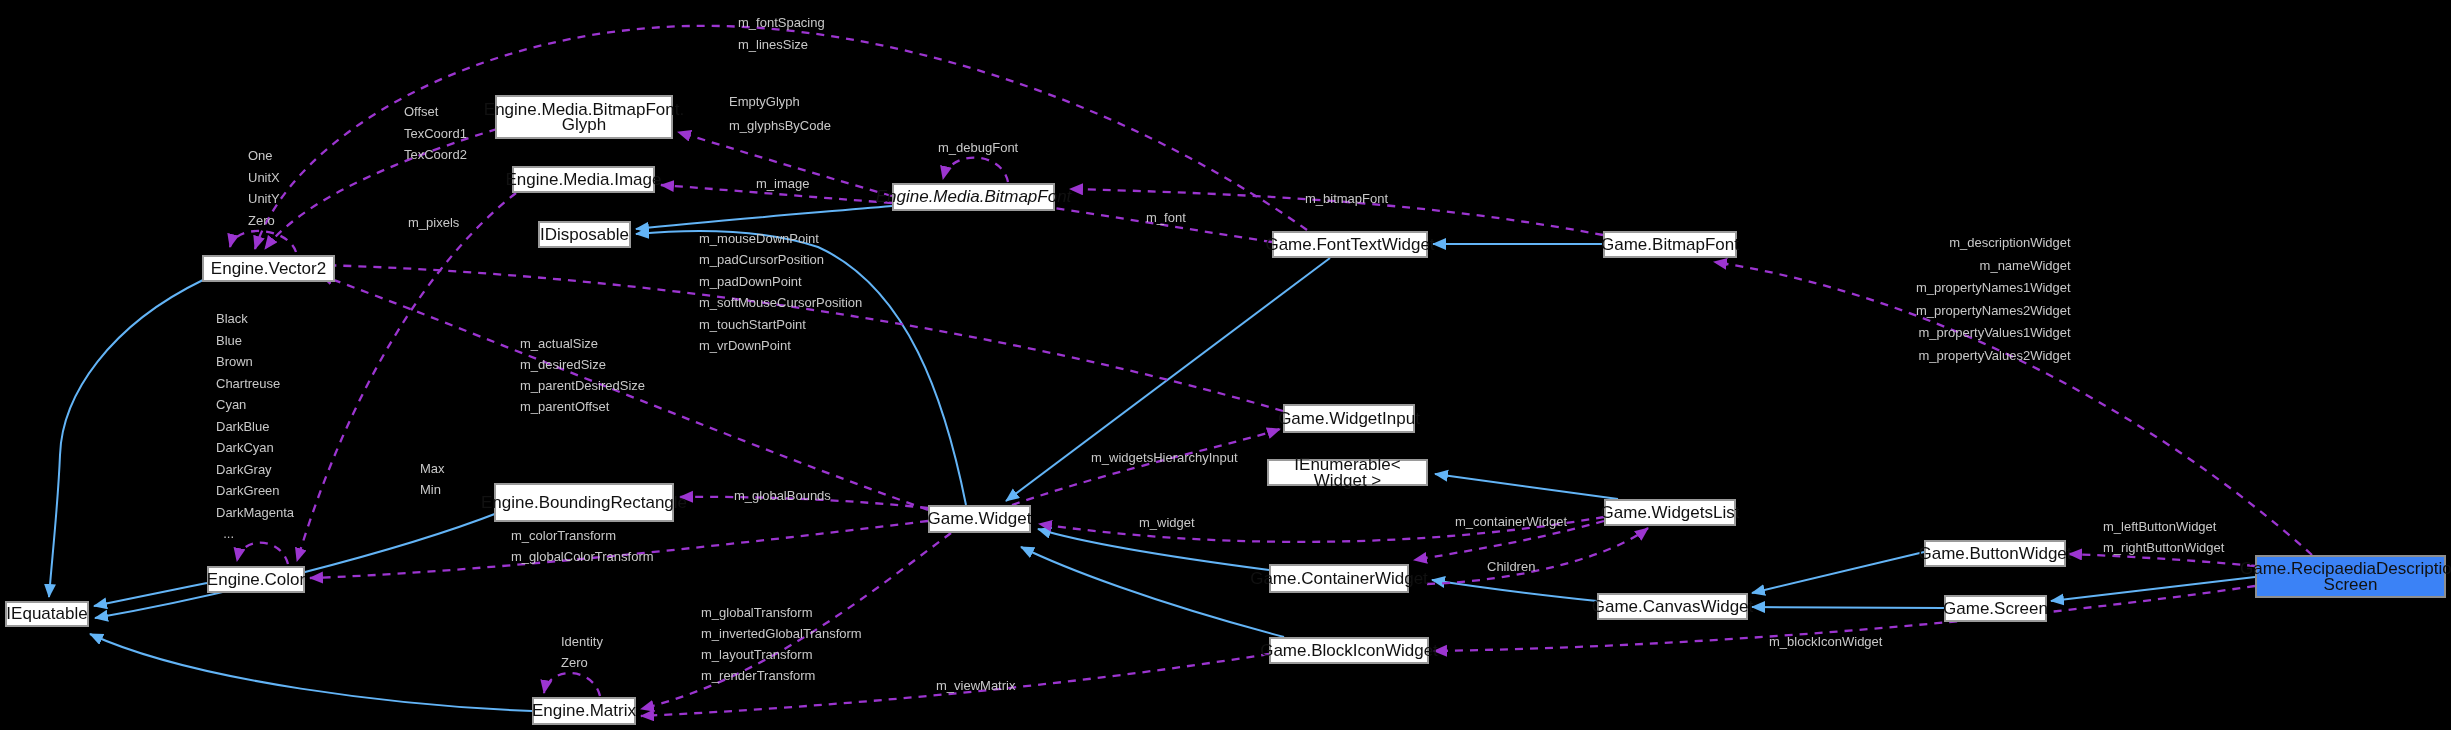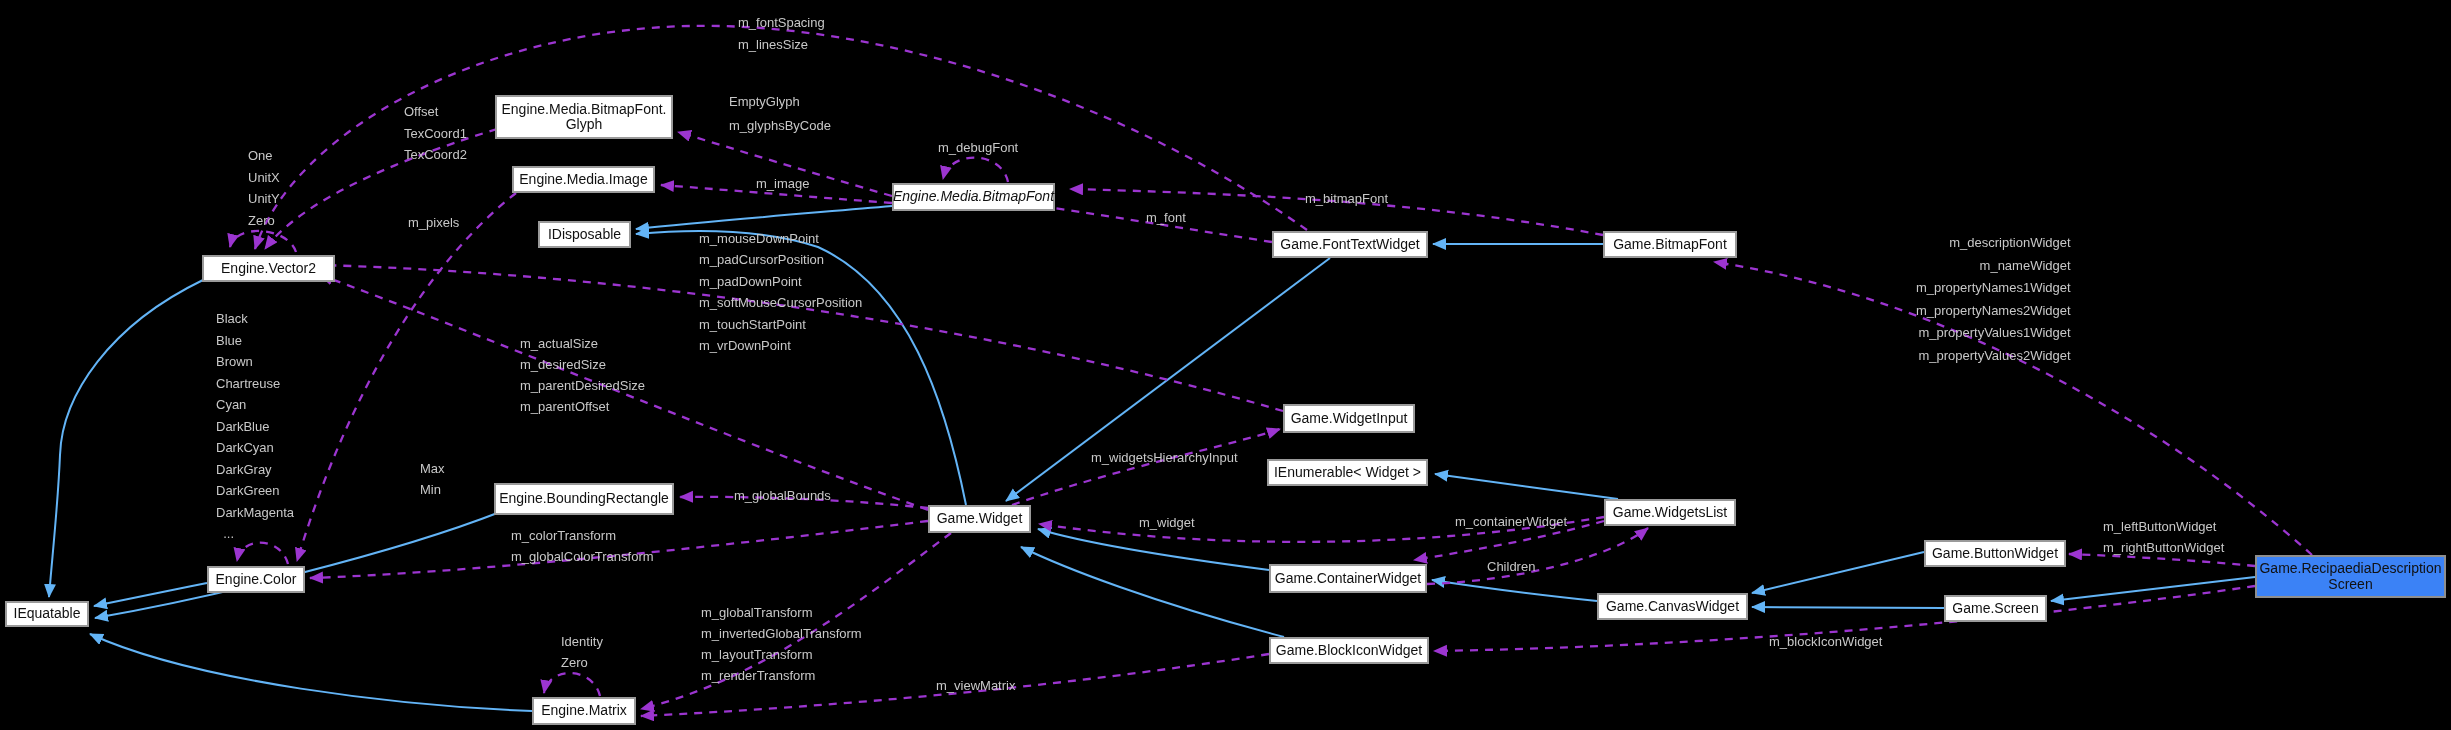--- a/index.html
+++ b/index.html
@@ -10,21 +10,21 @@
     font-family:"Liberation Sans","DejaVu Sans",sans-serif;
     overflow:hidden;
   }
   #edges{position:absolute;left:0;top:0;width:2451px;height:730px;}
   .node{
     position:absolute;
     box-sizing:border-box;
     background:#ffffff;
     border:2px solid #9a9a9a;
     color:#111111;
-    font-size:14px;
+    font-size:17px;
     line-height:15.5px;
     display:flex;align-items:center;justify-content:center;
     text-align:center;
     white-space:pre-line;
     cursor:pointer;
     z-index:3;
   }
   .node.highlight{
     background:#3b82f6;
     border-color:#8e8e8e;
@@ -91,33 +91,33 @@
         <path d="M 1269,654 C 1062,687 832,707 641,716" fill="none" stroke="#9c35d0" stroke-width="2.3" stroke-dasharray="8,7" marker-end="url(#arrow-purple)">blockicon-to-matrix</path>
         <path d="M 1272,242 C 1180,228 1092,213 1019,203" fill="none" stroke="#9c35d0" stroke-width="2.3" stroke-dasharray="8,7" marker-end="url(#arrow-purple)">fonttext-to-bitmapfont</path>
         <path d="M 1603,235 C 1470,210 1320,195 1070,189" fill="none" stroke="#9c35d0" stroke-width="2.3" stroke-dasharray="8,7" marker-end="url(#arrow-purple)">labelwidget-to-bitmapfont</path>
       </g>
   </svg>
   <div id="nodes-layer">
       <div class="node" style="left: 5px; top: 601px; width: 84px; height: 26px;">IEquatable</div>
       <div class="node" style="left: 202px; top: 255px; width: 133px; height: 27px;">Engine.Vector2</div>
       <div class="node" style="left: 207px; top: 566px; width: 98px; height: 27px;">Engine.Color</div>
       <div class="node" style="left: 532px; top: 697px; width: 104px; height: 28px;">Engine.Matrix</div>
-      <div class="node" style="left: 494px; top: 483px; width: 180px; height: 32px;">Engine.BoundingRectangle</div>
+      <div class="node" style="left: 494px; top: 483px; width: 180px; height: 39px;">Engine.BoundingRectangle</div>
       <div class="node" style="left: 495px; top: 95px; width: 178px; height: 44px;">Engine.Media.BitmapFont.
 Glyph</div>
       <div class="node" style="left: 512px; top: 166px; width: 143px; height: 27px;">Engine.Media.Image</div>
       <div class="node" style="left: 538px; top: 221px; width: 93px; height: 27px;">IDisposable</div>
       <div class="node" style="left: 892px; top: 183px; width: 163px; height: 28px; font-style: italic;">Engine.Media.BitmapFont</div>
       <div class="node" style="left: 1272px; top: 231px; width: 156px; height: 27px;">Game.FontTextWidget</div>
       <div class="node" style="left: 1603px; top: 231px; width: 134px; height: 27px;">Game.BitmapFont</div>
       <div class="node" style="left: 928px; top: 505px; width: 103px; height: 28px;">Game.Widget</div>
       <div class="node" style="left: 1283px; top: 404px; width: 132px; height: 29px;">Game.WidgetInput</div>
       <div class="node" style="left: 1267px; top: 459px; width: 161px; height: 27px;">IEnumerable&lt; Widget &gt;</div>
       <div class="node" style="left: 1604px; top: 499px; width: 132px; height: 27px;">Game.WidgetsList</div>
-      <div class="node" style="left: 1269px; top: 564px; width: 158px; height: 29px;">Game.ContainerWidget</div>
+      <div class="node" style="left: 1269px; top: 564px; width: 140px; height: 29px;">Game.ContainerWidget</div>
       <div class="node" style="left: 1597px; top: 593px; width: 151px; height: 27px;">Game.CanvasWidget</div>
       <div class="node" style="left: 1924px; top: 540px; width: 142px; height: 27px;">Game.ButtonWidget</div>
       <div class="node" style="left: 1944px; top: 595px; width: 103px; height: 27px;">Game.Screen</div>
       <div class="node" style="left: 1269px; top: 637px; width: 160px; height: 27px;">Game.BlockIconWidget</div>
       <div class="node highlight" style="left: 2255px; top: 555px; width: 191px; height: 43px;">Game.RecipaediaDescription
 Screen</div>
     </div>
   <div id="labels-layer">
       <div class="edge-label" style="left: 248px; top: 145px; line-height: 21.7px;">One
 UnitX

